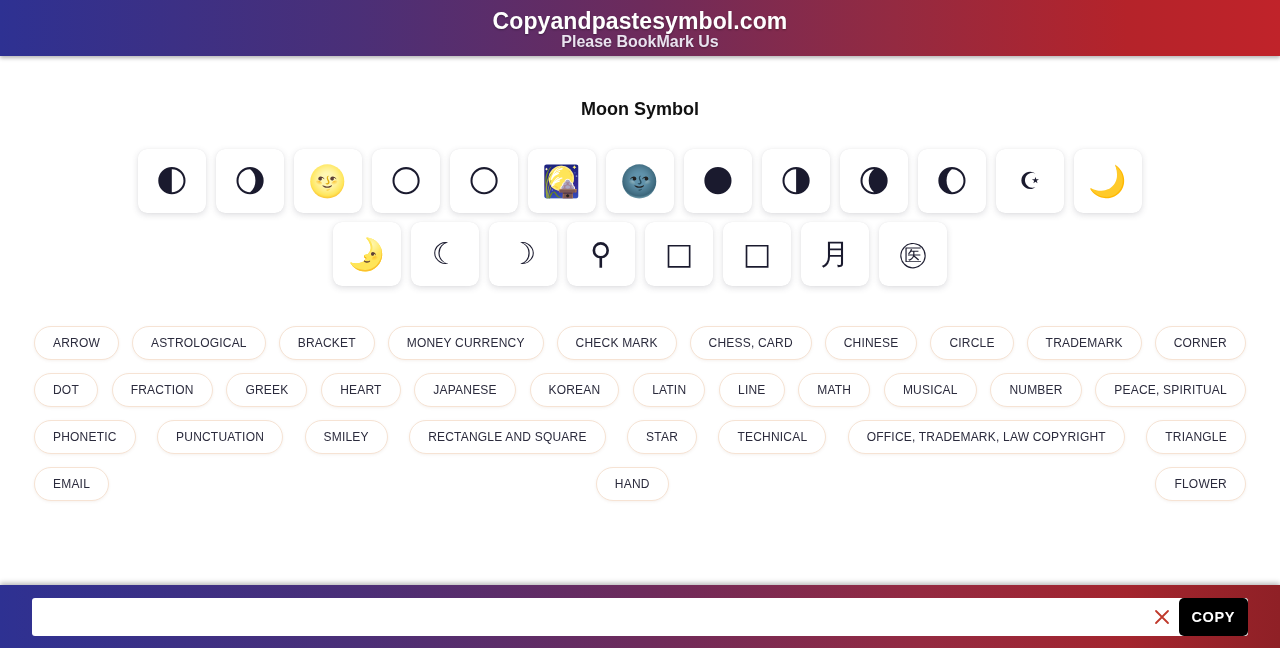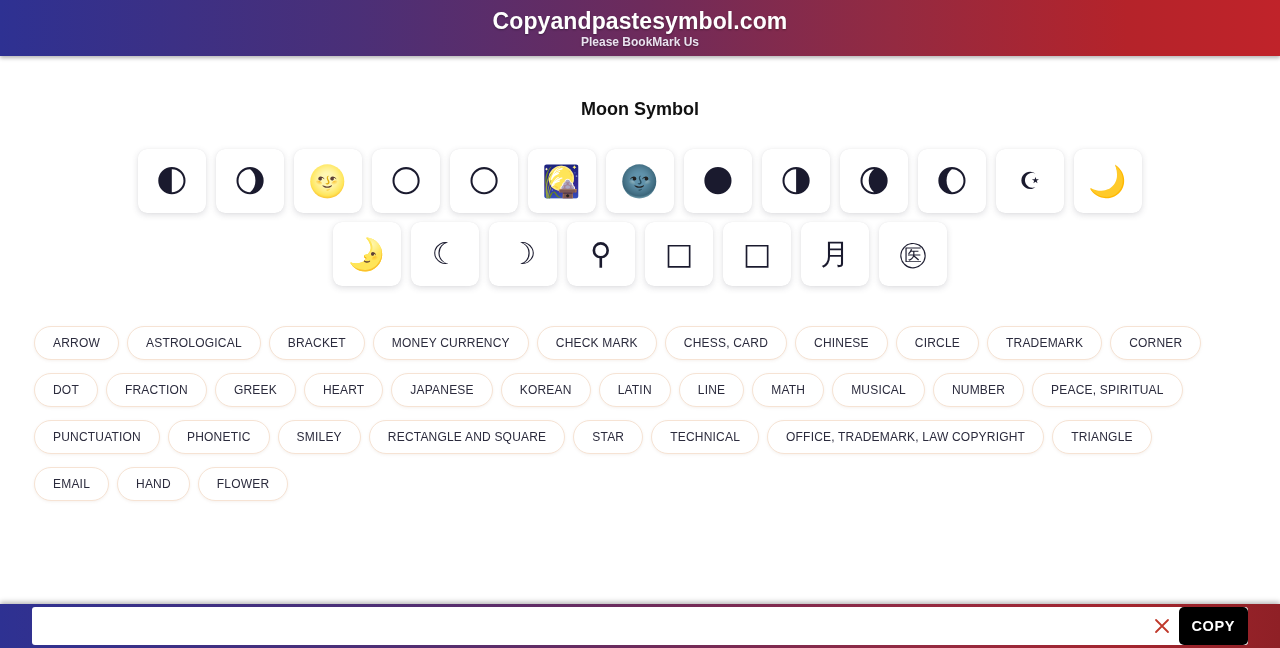--- a/index.html
+++ b/index.html
@@ -35,21 +35,21 @@
   .site-title {
     color: #ffffff;
     font-size: 23px;
     font-weight: 700;
     line-height: 26px;
     letter-spacing: .1px;
     text-shadow: 0 1px 2px rgba(0,0,0,.35);
   }
   .site-sub {
     color: #e9e2ef;
-    font-size: 12px;
+    font-size: 16px;
     font-weight: bold;
     line-height: 14px;
     margin-top: 1px;
     text-shadow: 0 1px 2px rgba(0,0,0,.35);
   }
 
   
   .page-title {
     text-align: center;
     font-size: 18px;
@@ -92,21 +92,21 @@
   .symbol-tile .glyph.cjk { font-size: 29px; }
 
   
   .chip-area {
     margin-top: 40px;
     padding: 0 34px;
   }
   .chip-row {
     display: flex;
     flex-wrap: nowrap;
-    justify-content: flex-start;
+    justify-content: space-between;
     gap: 8px;
     margin-bottom: 13px;
   }
   .chip {
     border: 1px solid #f6e3d4;
     background: #ffffff;
     border-radius: 22px;
     padding: 10px 18px 9px 18px;
     font-size: 12px;
     letter-spacing: .2px;
@@ -115,21 +115,21 @@
     box-shadow: 0 1px 3px rgba(160,120,90,.10);
     cursor: pointer;
     line-height: 13px;
   }
 
   
   .bottom-bar {
     position: absolute;
     left: 0; bottom: 0;
     width: 1280px;
-    height: 44px;
+    height: 63px;
     background: linear-gradient(90deg, #2e3192 0%, #4b2f77 28%, #6d2b5c 50%, #942a41 72%, #a3252e 88%, #8f2026 100%);
     display: flex;
     align-items: center;
     box-shadow: 0 -2px 5px rgba(0,0,0,.28);
   }
   .copy-field-wrap {
     position: relative;
     margin-left: 32px;
     width: 1216px;
     height: 38px;
@@ -276,22 +276,22 @@
         <div class="chip">JAPANESE</div>
         <div class="chip">KOREAN</div>
         <div class="chip">LATIN</div>
         <div class="chip">LINE</div>
         <div class="chip">MATH</div>
         <div class="chip">MUSICAL</div>
         <div class="chip">NUMBER</div>
         <div class="chip">PEACE, SPIRITUAL</div>
       </div>
       <div class="chip-row">
+        <div class="chip">PHONETIC</div>
         <div class="chip">PUNCTUATION</div>
-        <div class="chip">PHONETIC</div>
         <div class="chip">SMILEY</div>
         <div class="chip">RECTANGLE AND SQUARE</div>
         <div class="chip">STAR</div>
         <div class="chip">TECHNICAL</div>
         <div class="chip">OFFICE, TRADEMARK, LAW COPYRIGHT</div>
         <div class="chip">TRIANGLE</div>
       </div>
       <div class="chip-row">
         <div class="chip">EMAIL</div>
         <div class="chip">HAND</div>

